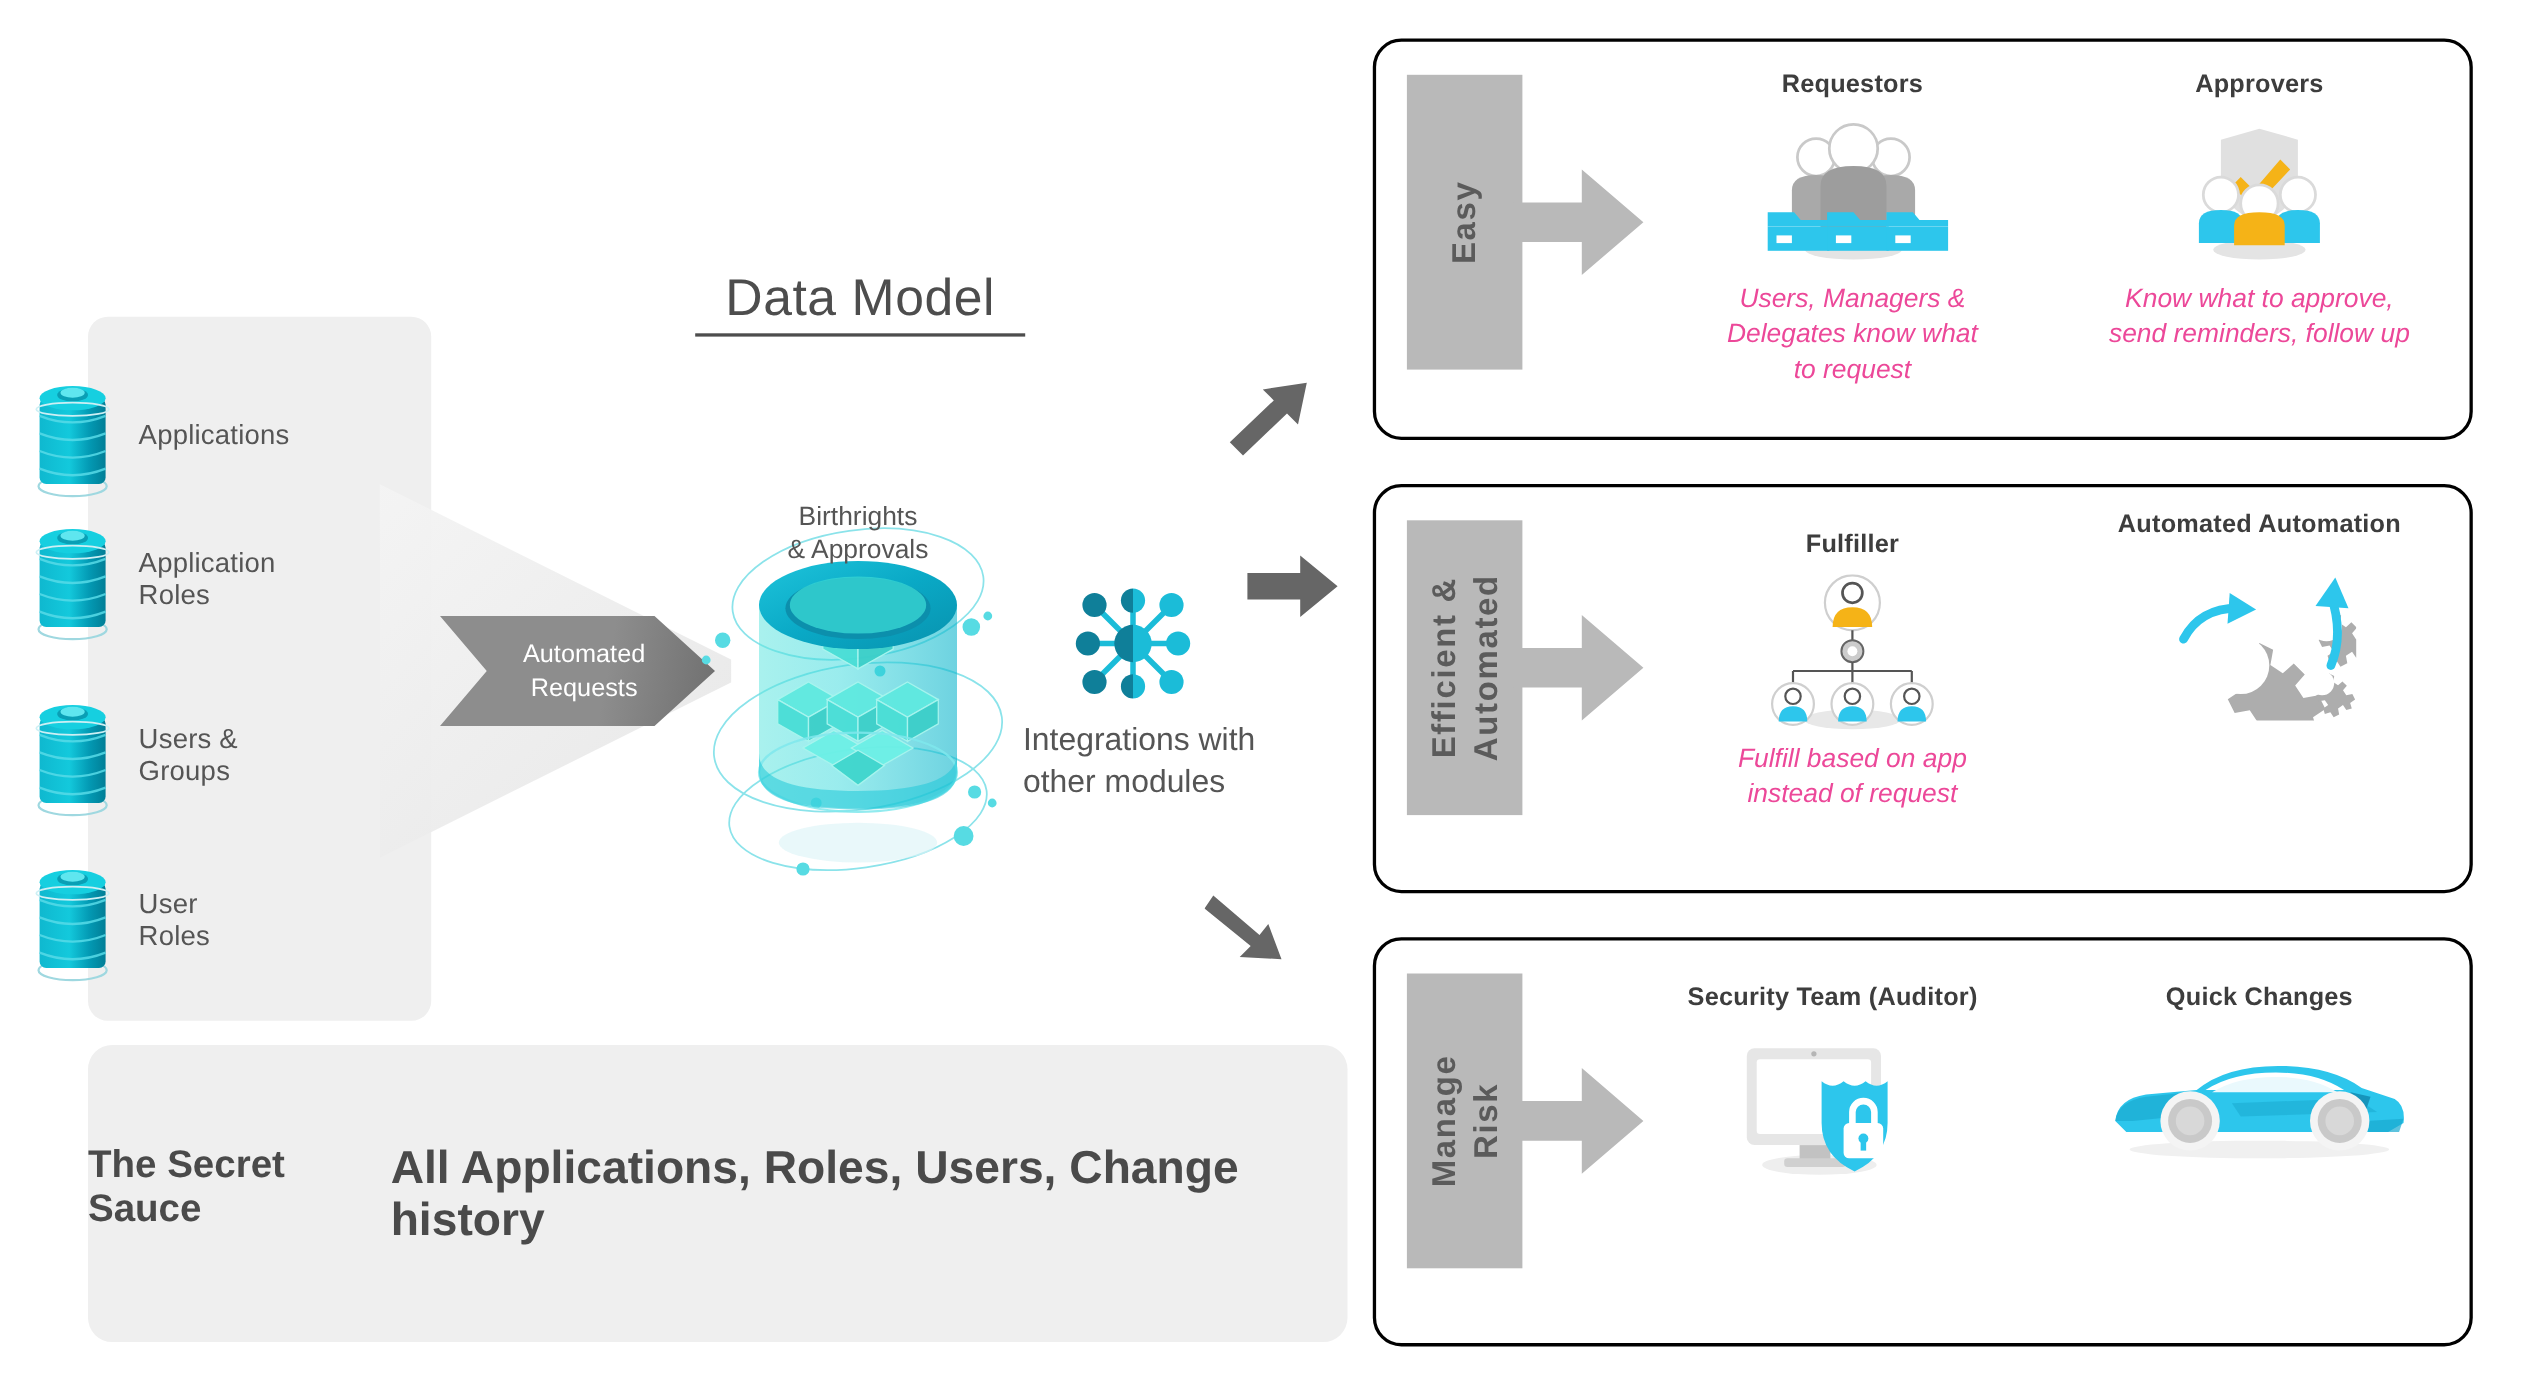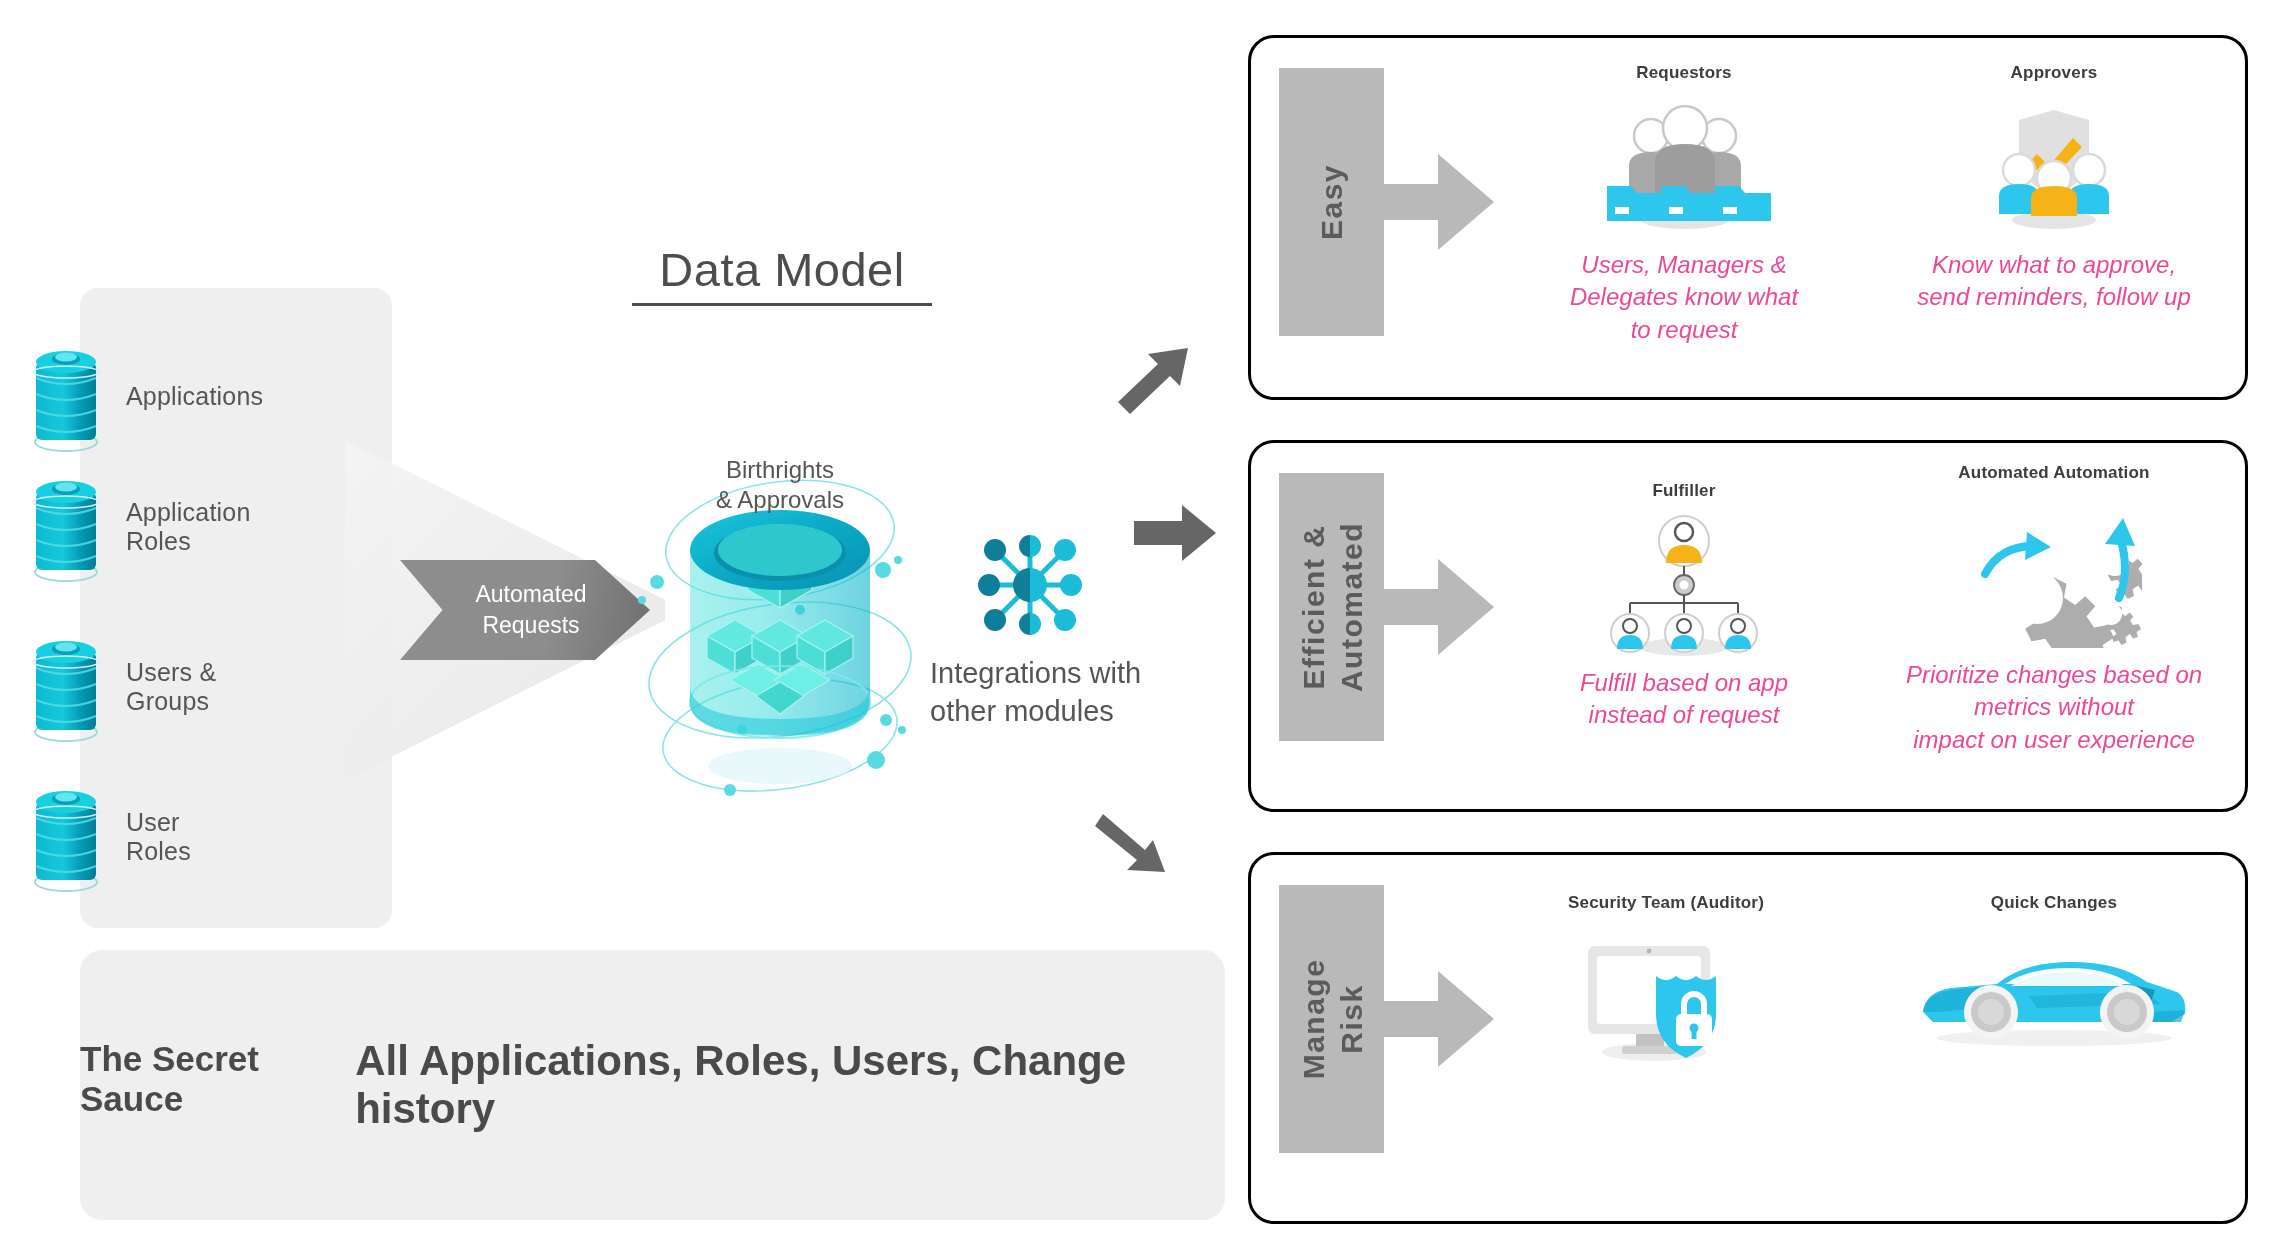--- a/index.html
+++ b/index.html
@@ -134,21 +134,21 @@
     text-align: center;
   }
   .band-arrow { position: absolute; }
 
   .col {
     position: absolute;
     width: 330px;
     text-align: center;
   }
   .col-title {
-    font-size: 17px; font-weight: bold; color: #3d3d3d;
+    font-size: 23px; font-weight: bold; color: #3d3d3d;
     letter-spacing: .2px;
   }
   .col-icon {
     height: 140px;
     display: flex; align-items: center; justify-content: center;
     margin: 16px 0 10px 0;
   }
   .col-desc {
     font-size: 24px; line-height: 1.35; color: #ec4899; font-style: italic;
   }
@@ -509,23 +509,20 @@
         <g fill="#adadad" transform="translate(112,78) scale(0.5)">
           <path d="M60 60 l10 3 6-9 10 5-2 11 9 6 8-7 8 8-7 8 6 9 11-2 5 10-9 6 3 10-10 3-6-9-9 6 2 11-10 5-6-9-10 3-3-10 9-6-6-9-11 2-5-10 9-6-3-10z"></path>
         </g>
         <circle cx="144" cy="114" r="11" fill="#fff"></circle>
         <path d="M18 74 Q34 44 72 46" fill="none" stroke="#2dc6ec" stroke-width="8" stroke-linecap="round"></path>
         <path d="M60 32 L84 47 L58 60 Z" fill="#2dc6ec"></path>
         <path d="M152 98 Q164 70 152 34" fill="none" stroke="#2dc6ec" stroke-width="8" stroke-linecap="round"></path>
         <path d="M138 44 L156 18 L168 46 Z" fill="#2dc6ec"></path>
       </svg>
     </div>
-    <div class="col-desc" style="white-space:pre-line;">Prioritize changes based on
-metrics without
-impact on user experience</div>
   </div>
 </div>
 
 <div class="card" id="card-risk">
   <div class="band" style="top:30px;height:268px;">
     <span class="band-txt" style="white-space:pre-line;line-height:1.25;">Manage
 Risk</span>
   </div>
   <div class="band-arrow" style="left:125px;top:104px;">
     <svg width="120" height="120" viewBox="0 0 120 120">

